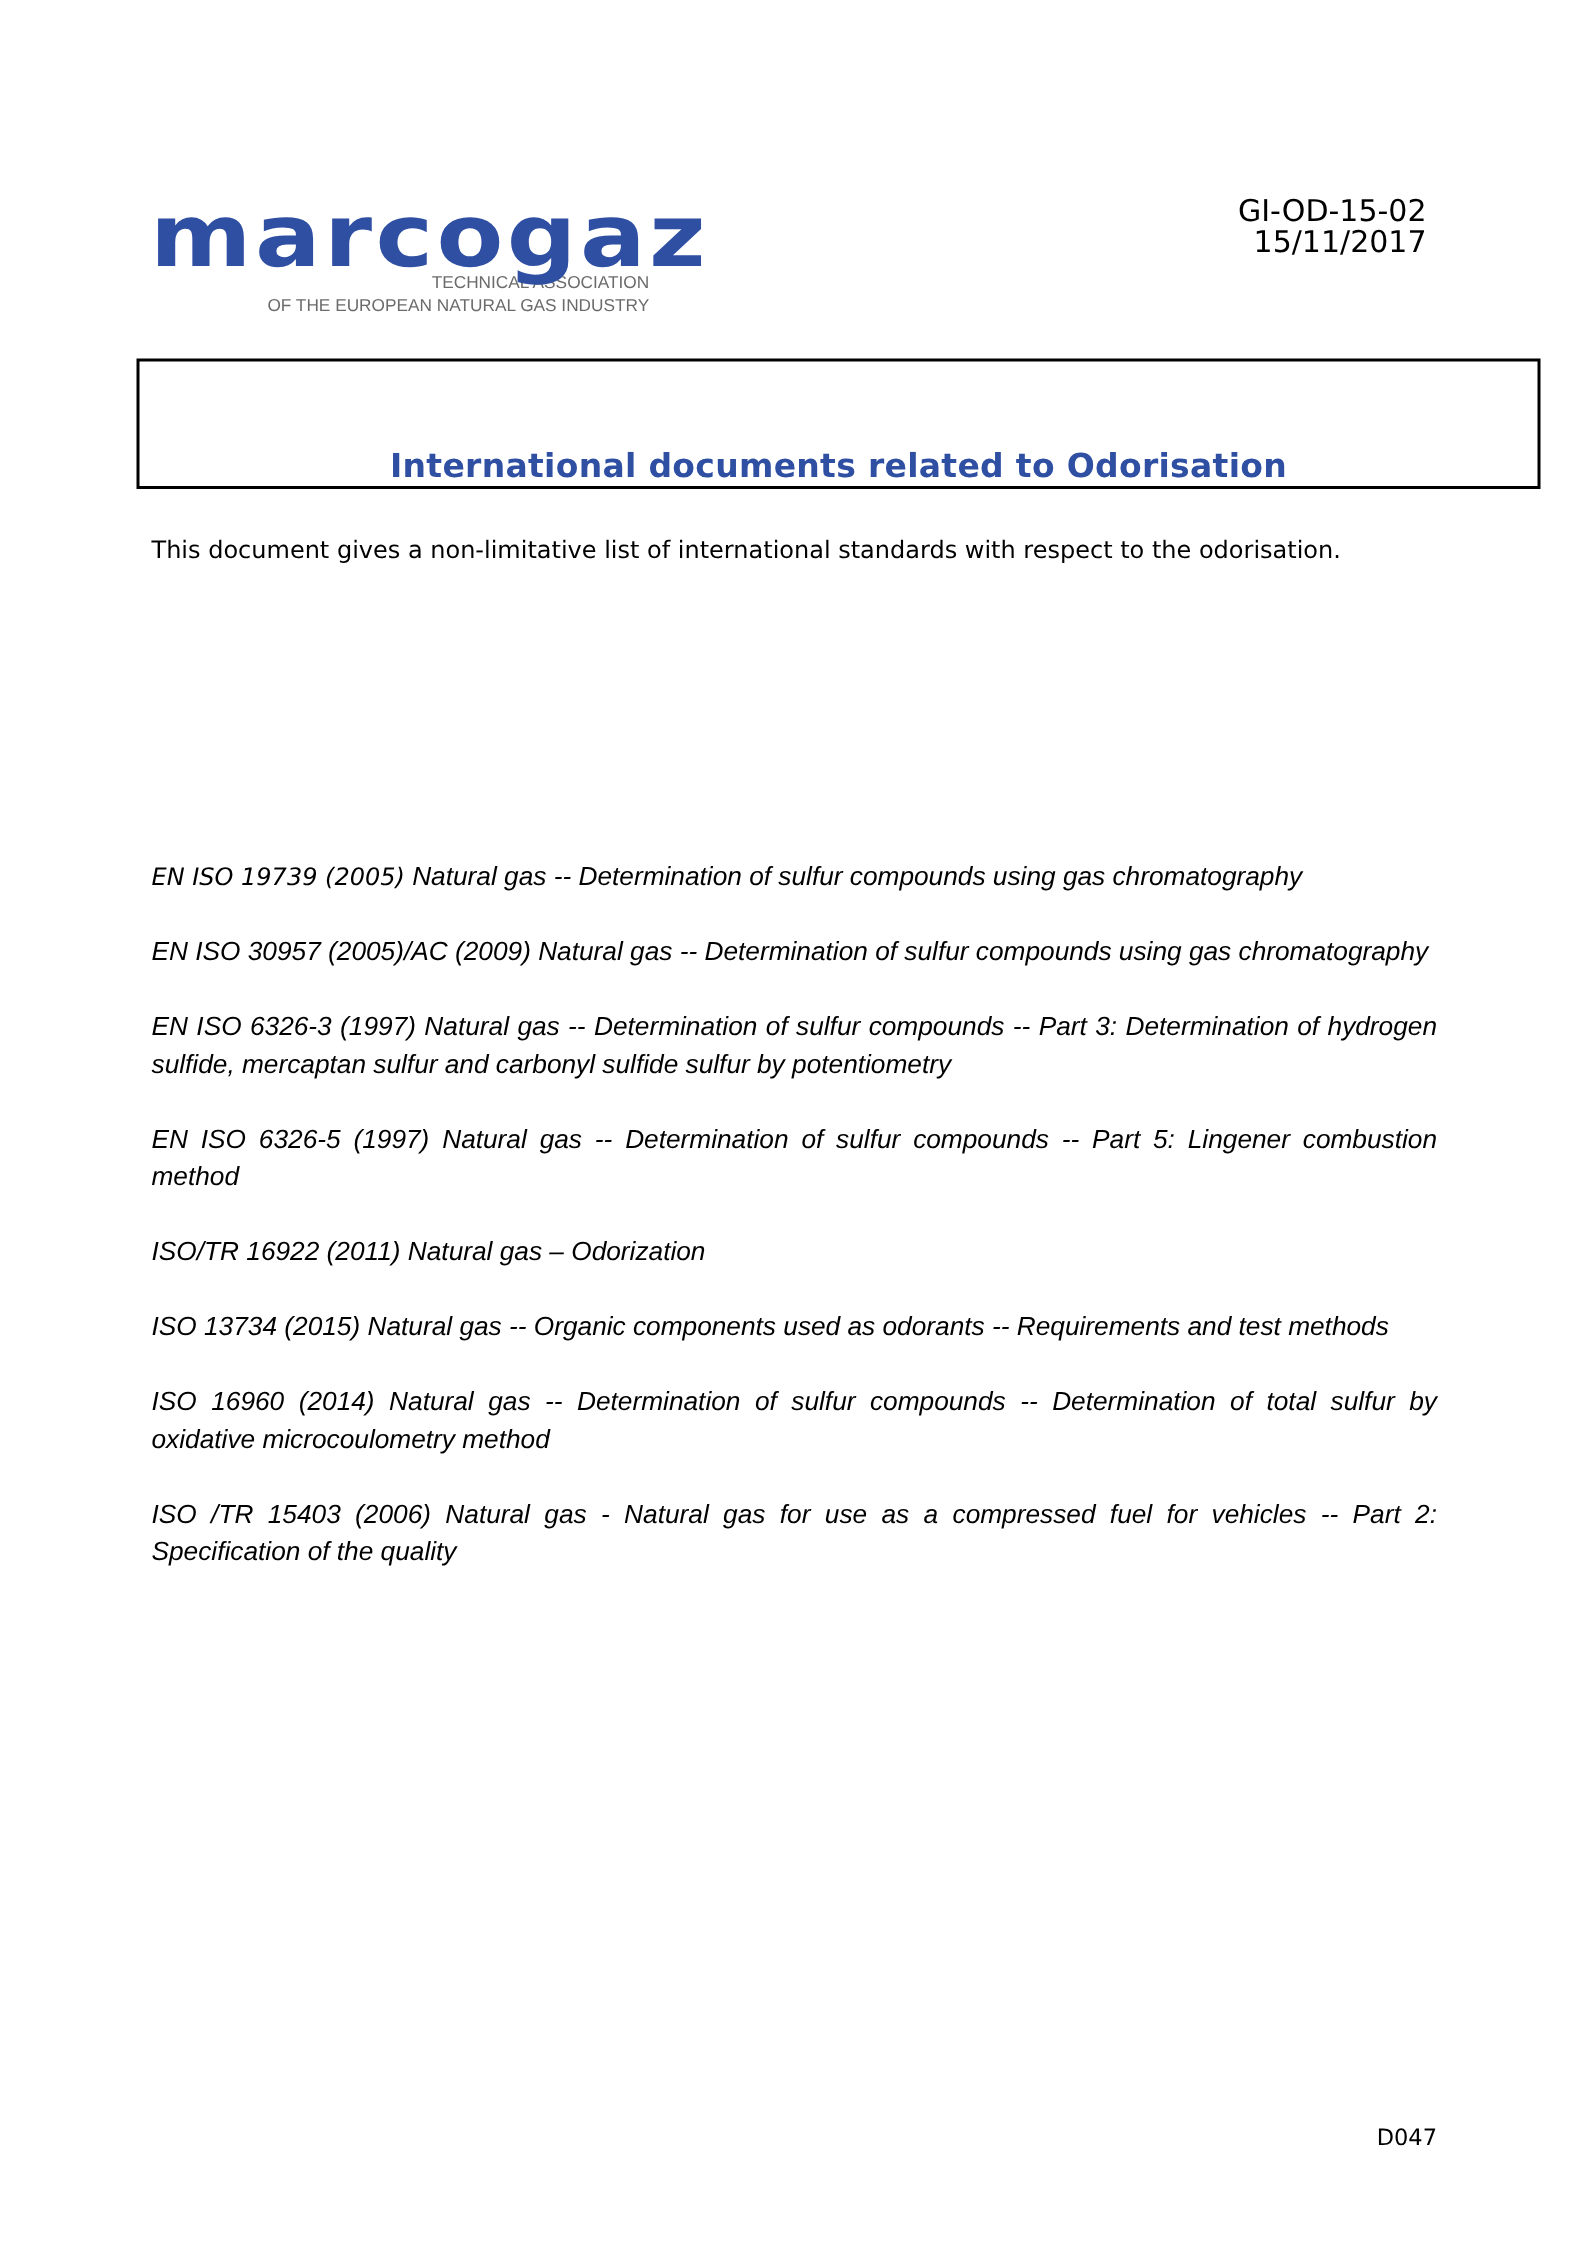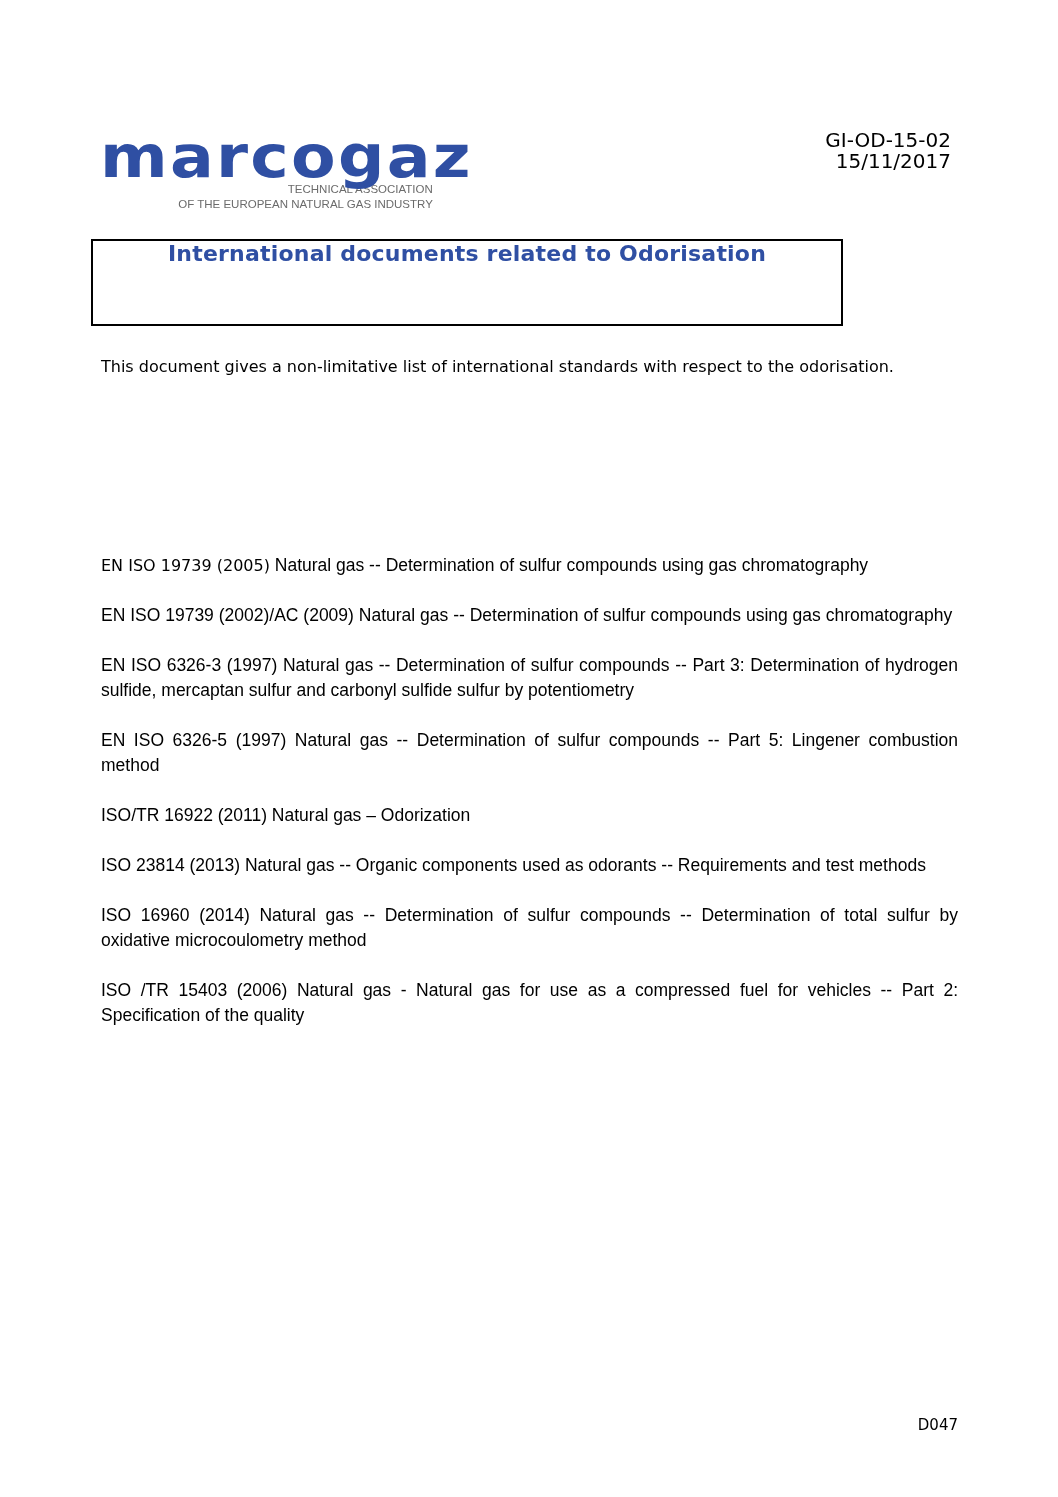--- a/index.html
+++ b/index.html
@@ -7,29 +7,29 @@
          font-family:"DejaVu Sans", sans-serif; color:#000; }
   .logo { position:absolute; left:100px; top:128px;text-align:right; }
   .logo-word { font-family:"DejaVu Sans", sans-serif; font-weight:bold; color:#2f4fa3;
                font-size:58px; line-height:58px; letter-spacing:2px; transform:scaleX(1.12);
                transform-origin:left top; display:block; }
   .logo-sub { font-family:"Liberation Sans", sans-serif; color:#6b6b6b; font-size:11.5px;
               line-height:15px; font-weight:normal; display:block; }
   .logo-sub.first { margin-top:-4px; }
   .docref { position:absolute; right:107px; top:130px; text-align:right;
             font-size:20px; line-height:21px; }
-  .title-box { position:absolute; left:91px; top:239px; width:752px; height:87px;
+  .title-box { position:absolute; left:91px; top:239px; width:936px; height:87px;
                border:2px solid #000; box-sizing:border-box;
-               display:flex; align-items:flex-start; justify-content:center; }
+               display:flex; align-items:flex-end; justify-content:center; }
   .title { color:#2f4fa3; font-weight:bold; font-size:22px; letter-spacing:0.2px; }
   .intro { position:absolute; left:101px; top:354px; width:860px;
            font-size:16px; line-height:25px; }
   .intro p { margin:0 0 25px 0; }
-  .refs { position:absolute; left:101px; top:553px; width:857px;
-          font-family:"Liberation Sans", sans-serif; font-size:17.5px; line-height:25px; }
+  .refs { position:absolute; left:101px; top:572px; width:857px;
+          font-family:"Liberation Sans", sans-serif; font-size:17.5px; line-height:25px;font-style:italic; }
   .ref { margin:0 0 25px 0; text-align:justify; }
   .ref.nojust { text-align:left; }
   .dv { font-family:"DejaVu Sans", sans-serif; font-size:16px; }
   .footer-code { position:absolute; right:100px; top:1416px; font-size:15px; }
 </style>
 </head>
 <body>
 
 <div class="logo">
   <span class="logo-word">marcogaz</span>
@@ -45,22 +45,22 @@
 <div class="title-box">
   <div class="title">International documents related to Odorisation</div>
 </div>
 
 <div class="intro">
   <p>This document gives a non-limitative list of international standards with respect to the odorisation.</p>
 </div>
 
 <div class="refs">
   <p class="ref"><span class="dv">EN ISO 19739 (2005)</span><span> Natural gas -- Determination of sulfur compounds using gas chromatography</span></p>
-  <p class="ref nojust">EN ISO 19739 (2002)/AC (2009) Natural gas -- Determination of sulfur compounds using gas chromatography</p>
+  <p class="ref nojust">EN ISO 30957 (2005)/AC (2009) Natural gas -- Determination of sulfur compounds using gas chromatography</p>
   <p class="ref">EN ISO 6326-3 (1997) Natural gas -- Determination of sulfur compounds -- Part 3: Determination of hydrogen sulfide, mercaptan sulfur and carbonyl sulfide sulfur by potentiometry</p>
   <p class="ref">EN ISO 6326-5 (1997) Natural gas -- Determination of sulfur compounds -- Part 5: Lingener combustion method</p>
   <p class="ref nojust">ISO/TR 16922 (2011) Natural gas – Odorization</p>
-  <p class="ref">ISO 23814 (2013) Natural gas -- Organic components used as odorants -- Requirements and test methods</p>
+  <p class="ref">ISO 13734 (2015) Natural gas -- Organic components used as odorants -- Requirements and test methods</p>
   <p class="ref">ISO 16960 (2014) Natural gas -- Determination of sulfur compounds -- Determination of total sulfur by oxidative microcoulometry method</p>
   <p class="ref">ISO /TR 15403 (2006) Natural gas - Natural gas for use as a compressed fuel for vehicles -- Part 2: Specification of the quality</p>
 </div>
 
 <div class="footer-code">D047</div>
 
 </body></html>

